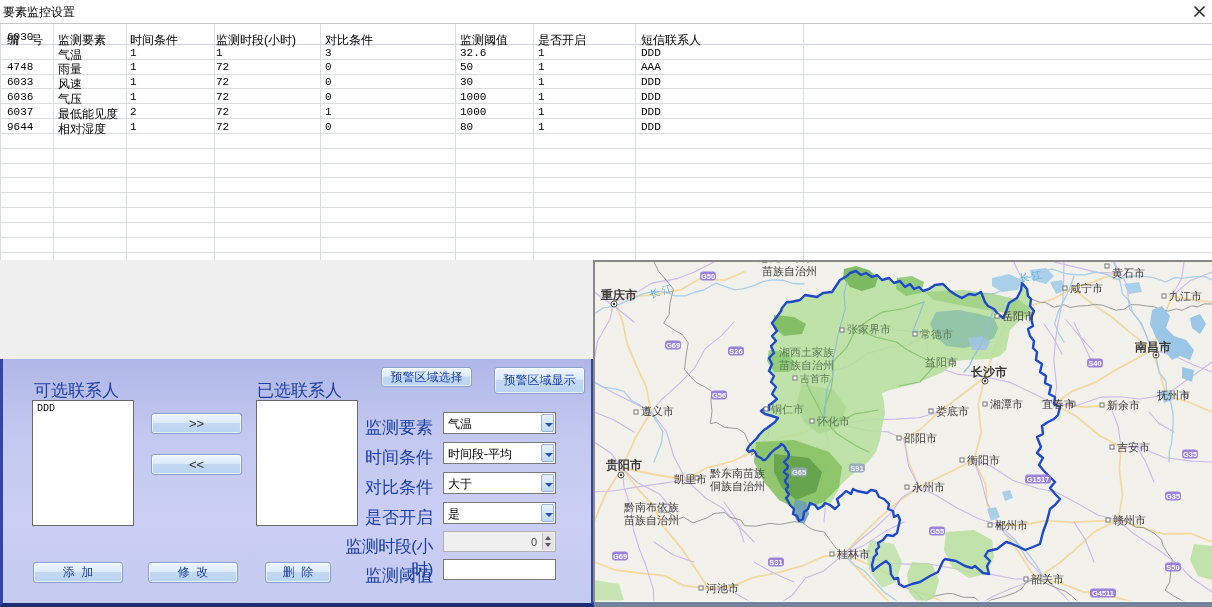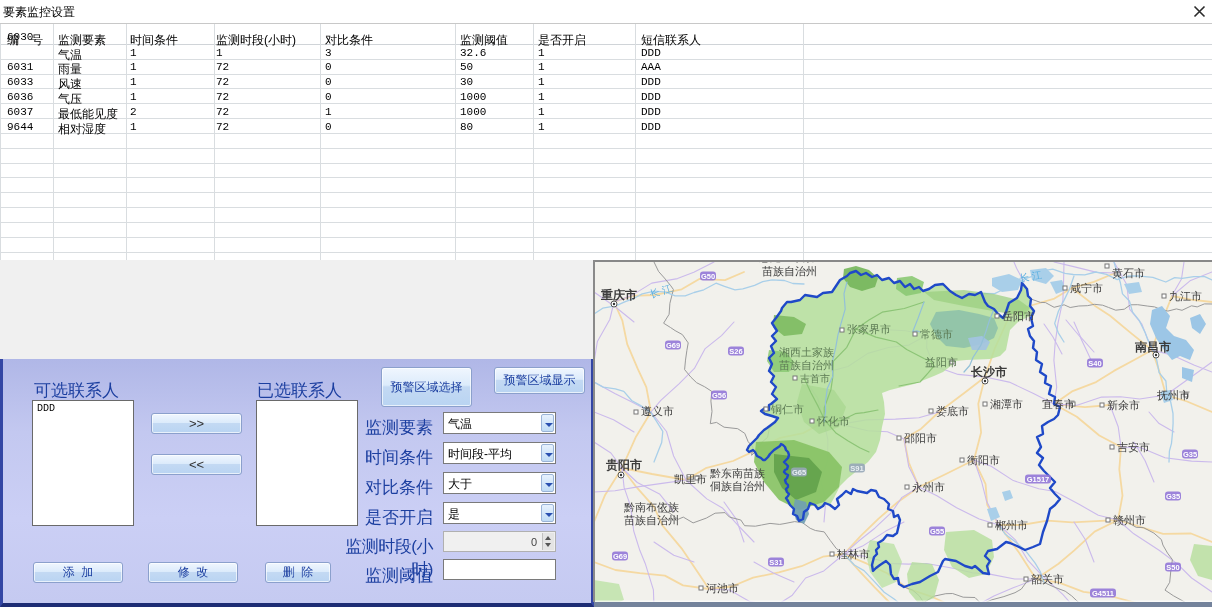--- a/index.html
+++ b/index.html
@@ -67,21 +67,21 @@
 <div class="th" style="left:538px">是否开启</div>
 <div class="th" style="left:641px">短信联系人</div>
 <div class="tdm" style="left:7px;top:7px">6030</div>
 <div class="tdc" style="left:58px;top:22.5px">气温</div>
 <div class="tdm" style="left:130px;top:22.5px">1</div>
 <div class="tdm" style="left:216px;top:22.5px">1</div>
 <div class="tdm" style="left:325px;top:22.5px">3</div>
 <div class="tdm" style="left:460px;top:22.5px">32.6</div>
 <div class="tdm" style="left:538px;top:22.5px">1</div>
 <div class="tdm" style="left:641px;top:22.5px">DDD</div>
-<div class="tdm" style="left:7px;top:37.3px">6031</div>
+<div class="tdm" style="left:7px;top:37.3px">4748</div>
 <div class="tdc" style="left:58px;top:37.3px">雨量</div>
 <div class="tdm" style="left:130px;top:37.3px">1</div>
 <div class="tdm" style="left:216px;top:37.3px">72</div>
 <div class="tdm" style="left:325px;top:37.3px">0</div>
 <div class="tdm" style="left:460px;top:37.3px">50</div>
 <div class="tdm" style="left:538px;top:37.3px">1</div>
 <div class="tdm" style="left:641px;top:37.3px">AAA</div>
 <div class="tdm" style="left:7px;top:52.2px">6033</div>
 <div class="tdc" style="left:58px;top:52.2px">风速</div>
 <div class="tdm" style="left:130px;top:52.2px">1</div>
@@ -121,21 +121,21 @@
 <div id="panel">
   <div class="plabel" style="left:31px;top:20px">可选联系人</div>
   <div class="plabel" style="left:254px;top:20px">已选联系人</div>
   <div class="listbox" style="left:29px;top:41px">DDD</div>
   <div class="listbox" style="left:253px;top:41px"></div>
   <div class="btn" style="left:148px;top:54px;width:91px;height:21px;color:#333;font-size:13px">&gt;&gt;</div>
   <div class="btn" style="left:148px;top:95px;width:91px;height:21px;color:#333;font-size:13px">&lt;&lt;</div>
   <div class="btn" style="left:30px;top:203px;width:90px;height:21px">添&nbsp;&nbsp;加</div>
   <div class="btn" style="left:145px;top:203px;width:90px;height:21px">修&nbsp;&nbsp;改</div>
   <div class="btn" style="left:262px;top:203px;width:66px;height:21px">删&nbsp;&nbsp;除</div>
-  <div class="btn" style="left:378px;top:8px;width:91px;height:40px">预警区域选择</div>
+  <div class="btn" style="left:378px;top:8px;width:91px;height:20px">预警区域选择</div>
   <div class="btn" style="left:491px;top:8px;width:91px;height:27px">预警区域显示</div>
   <div class="plabel" style="left:352px;top:57px;width:78px;text-align:right">监测要素</div>
   <div class="plabel" style="left:352px;top:87px;width:78px;text-align:right">时间条件</div>
   <div class="plabel" style="left:352px;top:117px;width:78px;text-align:right">对比条件</div>
   <div class="plabel" style="left:352px;top:147px;width:78px;text-align:right">是否开启</div>
   <div class="plabel" style="left:340px;top:176px;width:90px;text-align:right;letter-spacing:-0.5px">监测时段(小时)</div>
   <div class="plabel" style="left:352px;top:205px;width:78px;text-align:right">监测阈值</div>
   <div class="combo" style="left:440px;top:53px">
       <span class="txt">气温</span>
       <span class="arr"></span>

